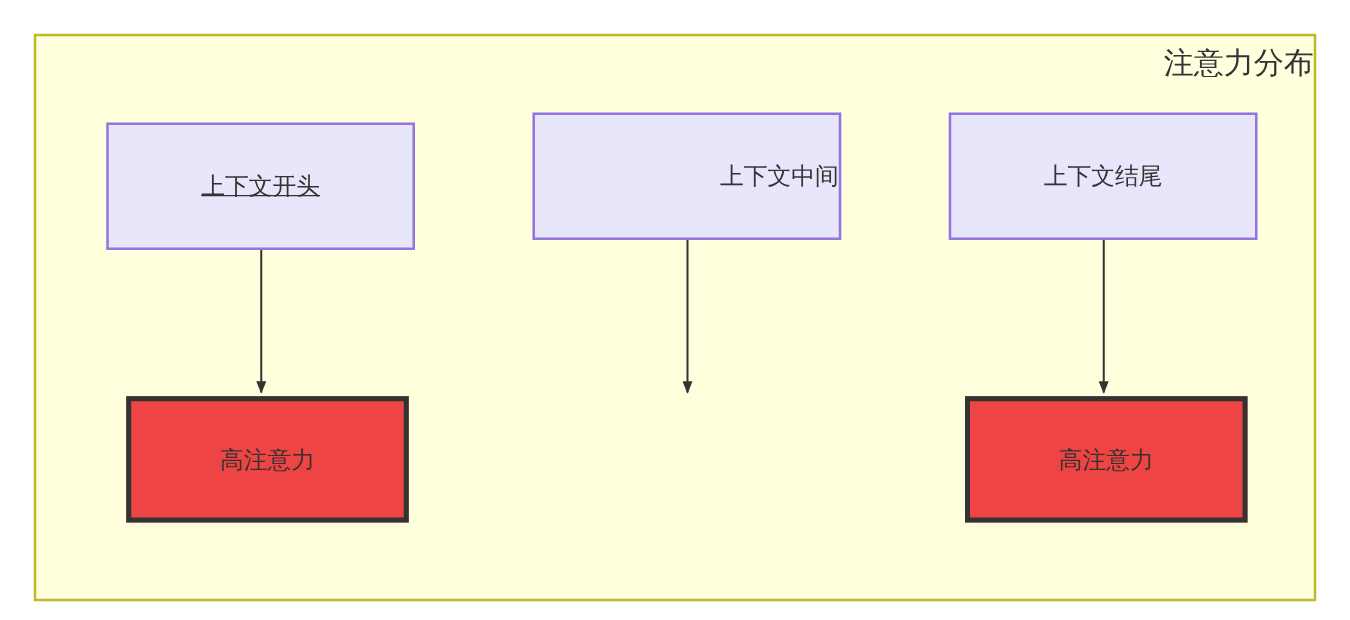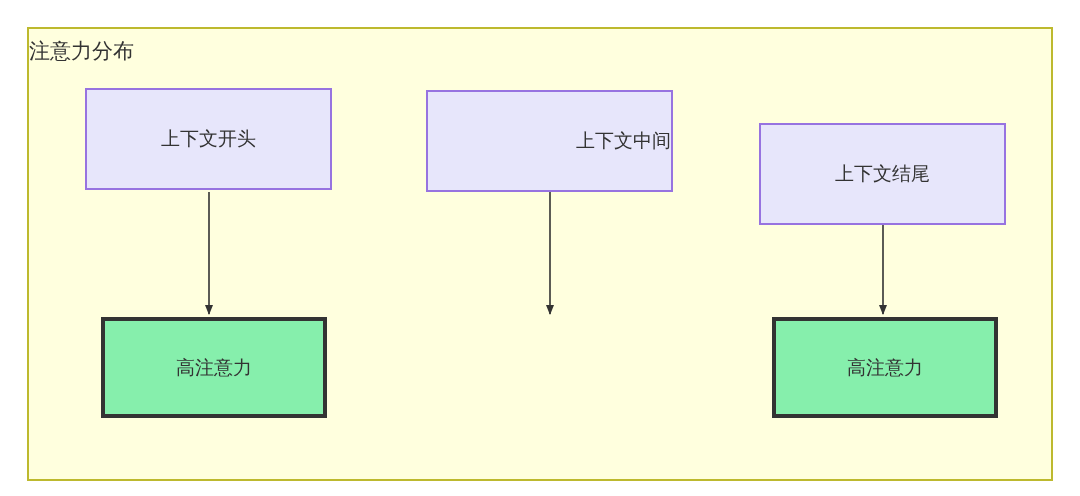--- a/index.html
+++ b/index.html
@@ -28,22 +28,22 @@
     height: 454px;
     background: #ffffde;
     border: 2px solid #bdb92e;
     box-sizing: border-box;
   }
   #subgraph-title {
     position: absolute;
     left: 0;
     top: 9px;
     width: 100%;
-    text-align: left;
-    font-size: 21px;
+    text-align: right;
+    font-size: 24px;
     color: #333333;
     line-height: 26px;
     white-space: nowrap;
   }
   
   .node {
     position: absolute;
     display: flex;
     align-items: center;
     justify-content: center;
@@ -57,27 +57,27 @@
     background: #e7e6fb;
     border: 2px solid #9773e0;
     width: 247px;
     height: 102px;
   }
   .node-attn {
     border: 4px solid #333333;
     width: 226px;
     height: 101px;
   }
-  .attn-high { background: #86efac; }
+  .attn-high { background: #ef4444; }
   .attn-low  { background: #fb9799; }
 
   
-  #ctx-start  { left: 85px;  top: 88px; }
+  #ctx-start  { left: 85px;  top: 98px; text-decoration: underline; }
   #ctx-middle { left: 426px; top: 90px; justify-content: flex-end; }
-  #ctx-end    { left: 759px; top: 90px; margin-top: 33px; }
+  #ctx-end    { left: 759px; top: 90px; }
   
   #attn-start  { left: 101px; top: 317px; }
   #attn-middle { left: 439px; top: 317px; }
   #attn-end    { left: 772px; top: 317px; }
 
   
   .edge {
     position: absolute;
     top: 0;
     left: 0;

